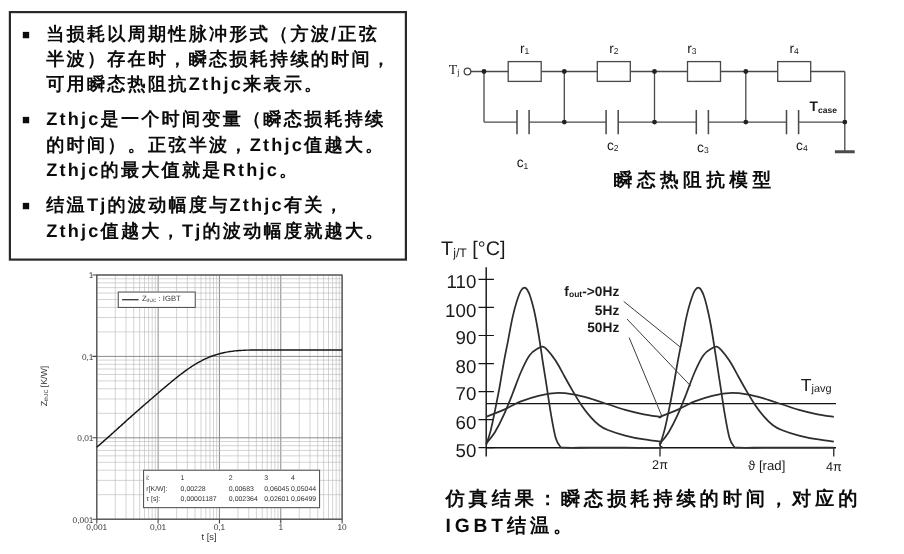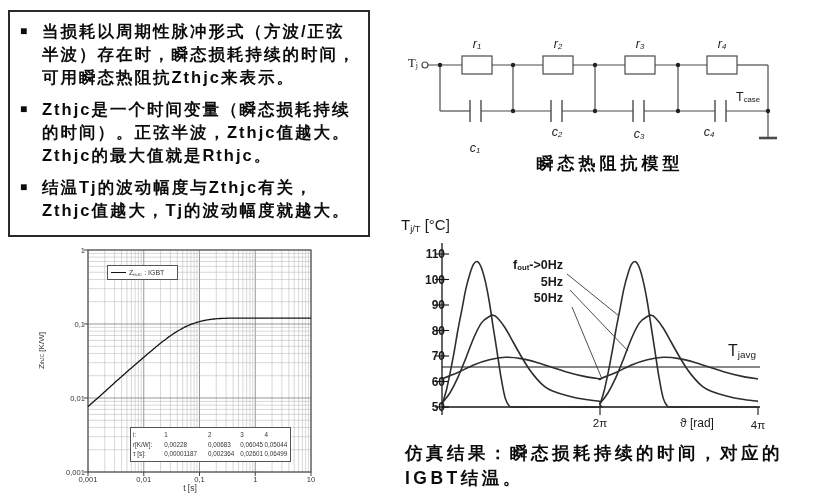--- a/index.html
+++ b/index.html
@@ -10,22 +10,22 @@
   
   .text-box{position:absolute;left:8px;top:10px;width:362px;box-sizing:border-box;
     border:2px solid #2a2a2a;padding:8px 10px 4px 10px;background:#fff;}
   .bullet-item{display:flex;gap:9px;margin-bottom:9px;
     font-weight:bold;font-size:16.5px;line-height:23px;letter-spacing:2px;color:#0c0c0c;}
   .bullet-marker{flex:0 0 13px;font-size:12px;line-height:23px;letter-spacing:0;}
 
   
   .circuit{position:absolute;left:410px;top:18px;width:405px;height:150px;}
   .c-lab{position:absolute;font-size:12.5px;color:#1a1a1a;}
-  .c-lab.ctr{text-align:center;width:30px;font-style:italic;}
-  .circuit-caption{position:absolute;left:515px;top:152px;width:190px;text-align:center;
+  .c-lab.ctr{text-align:center;width:30px;}
+  .circuit-caption{position:absolute;left:515px;top:152px;width:190px;text-align:right;
     font-weight:bold;font-size:17px;letter-spacing:4px;color:#0c0c0c;}
 
   
   .chart-left{position:absolute;left:15px;top:238px;width:330px;height:266px;}
   .zt-ylabel{position:absolute;left:-16px;top:108px;width:84px;text-align:center;
     transform:rotate(-90deg);font-size:8px;color:#333;}
   .zt-xlabel{position:absolute;left:145px;top:245px;width:60px;text-align:center;font-size:8.5px;color:#333;}
   .zt-legend{position:absolute;left:92px;top:27px;width:71px;height:15px;box-sizing:border-box;
     border:1px solid #555;background:#fff;display:flex;align-items:center;gap:3px;
     padding:0 3px;font-size:7px;color:#333;white-space:nowrap;}
@@ -37,22 +37,22 @@
   .zt-row span{display:block;overflow:visible;}
   .zt-row span:nth-child(1){width:32px;}
   .zt-row span:nth-child(2){width:45px;}
   .zt-row span:nth-child(3){width:33px;}
   .zt-row span:nth-child(4){width:25px;}
   .zt-row span:nth-child(5){width:24px;}
   .tick-lab{position:absolute;font-size:7.6px;color:#333;}
 
   
   .chart-right{position:absolute;left:395px;top:210px;width:424px;height:232px;}
-  .tj-title{position:absolute;left:6px;top:6px;font-size:15px;color:#1a1a1a;}
-  .tj-ytick{position:absolute;left:16px;width:34px;text-align:right;font-size:12px;color:#1a1a1a;font-weight:bold;}
+  .tj-title{position:absolute;left:6px;top:6px;font-size:18px;color:#1a1a1a;}
+  .tj-ytick{position:absolute;left:4px;width:34px;text-align:right;font-size:17px;color:#1a1a1a;}
   .tj-xtick{position:absolute;width:30px;text-align:center;font-size:11.5px;color:#1a1a1a;}
   .tj-xlabel{position:absolute;left:285px;top:206px;width:56px;font-size:12px;color:#1a1a1a;}
   .tj-ann{position:absolute;left:68px;width:100px;text-align:right;font-size:12.5px;color:#1a1a1a;font-weight:bold;}
   .tj-avg{position:absolute;left:333px;top:132px;font-size:16px;color:#1a1a1a;}
 
   
   .caption-bottom{position:absolute;left:405px;top:441px;width:396px;
     font-weight:bold;font-size:17.5px;line-height:25px;letter-spacing:3.5px;color:#0c0c0c;}
 </style>
 </head>
@@ -126,27 +126,27 @@
         <circle cx="268" cy="47" r="2.2"></circle>
       <circle cx="103" cy="93" r="2.2"></circle>
         <circle cx="185" cy="93" r="2.2"></circle>
         <circle cx="268" cy="93" r="2.2"></circle>
         <circle cx="358" cy="93" r="2.2"></circle>
     </g>
   </svg>
   <div class="c-lab" style="left:-2px;top:38px;font-family:Liberation Serif, serif;">T<sub>j</sub></div>
   <div class="c-lab ctr" style="left:52px;top:19px;">r<sub>1</sub></div>
   <div class="c-lab ctr" style="left:133px;top:19px;">r<sub>2</sub></div>
-  <div class="c-lab ctr" style="left:215px;top:19px;">r<sub>3</sub></div>
+  <div class="c-lab ctr" style="left:204px;top:19px;">r<sub>3</sub></div>
   <div class="c-lab ctr" style="left:297px;top:19px;">r<sub>4</sub></div>
   <div class="c-lab ctr" style="left:50px;top:123px;">c<sub>1</sub></div>
   <div class="c-lab ctr" style="left:132px;top:107px;">c<sub>2</sub></div>
   <div class="c-lab ctr" style="left:214px;top:109px;">c<sub>3</sub></div>
-  <div class="c-lab ctr" style="left:284px;top:107px;">c<sub>4</sub></div>
-  <div class="c-lab" style="left:326px;top:72px;">T<sub>case</sub></div>
+  <div class="c-lab ctr" style="left:304px;top:107px;">c<sub>4</sub></div>
+  <div class="c-lab" style="left:326px;top:72px;font-weight:bold;">T<sub>case</sub></div>
 </div>
 <div class="circuit-caption">瞬态热阻抗模型</div>
 
 <div class="chart-left" id="chart-left">
   <svg id="zth-svg" width="330" height="242">
       <line x1="73" y1="12" x2="73" y2="234" stroke="#8a8a8a" stroke-width="0.9"></line>
       <line x1="89.78242225826696" y1="12" x2="89.78242225826696" y2="234" stroke="#b8b8b8" stroke-width="0.55"></line>
       <line x1="99.59950995062118" y1="12" x2="99.59950995062118" y2="234" stroke="#b8b8b8" stroke-width="0.55"></line>
       <line x1="106.56484451653391" y1="12" x2="106.56484451653391" y2="234" stroke="#b8b8b8" stroke-width="0.55"></line>
       <line x1="111.96757774173304" y1="12" x2="111.96757774173304" y2="234" stroke="#b8b8b8" stroke-width="0.55"></line>

